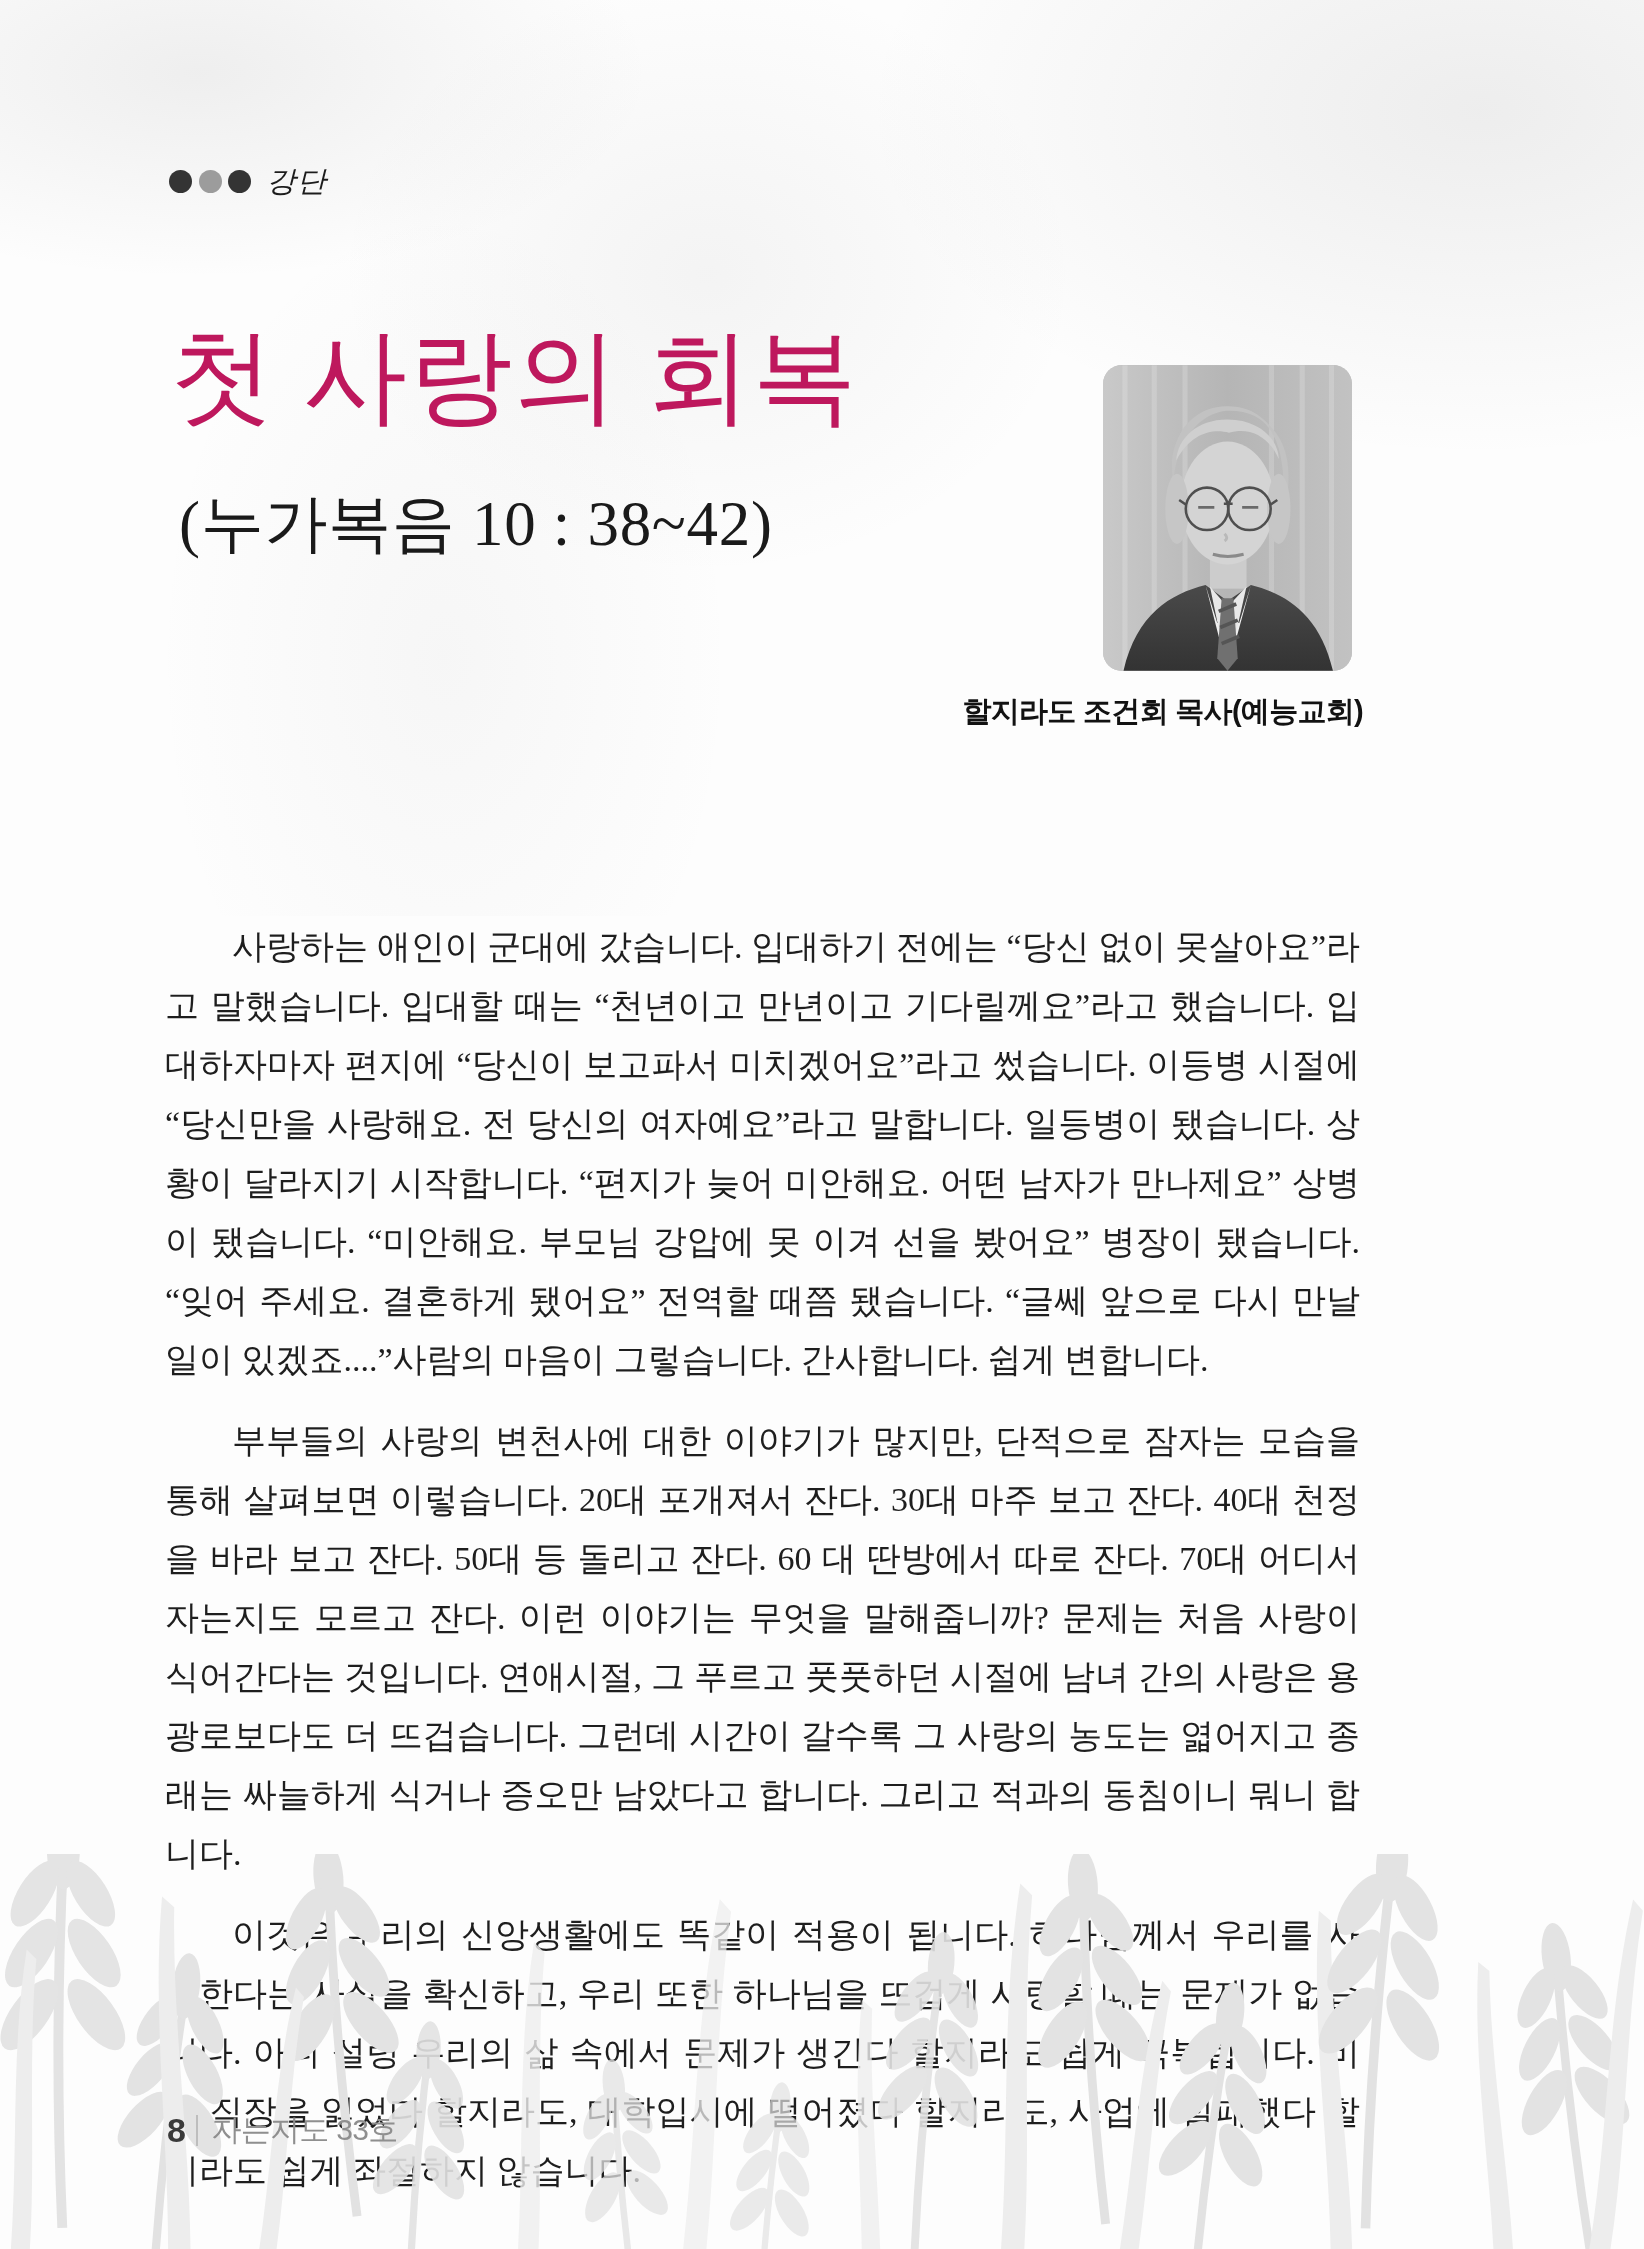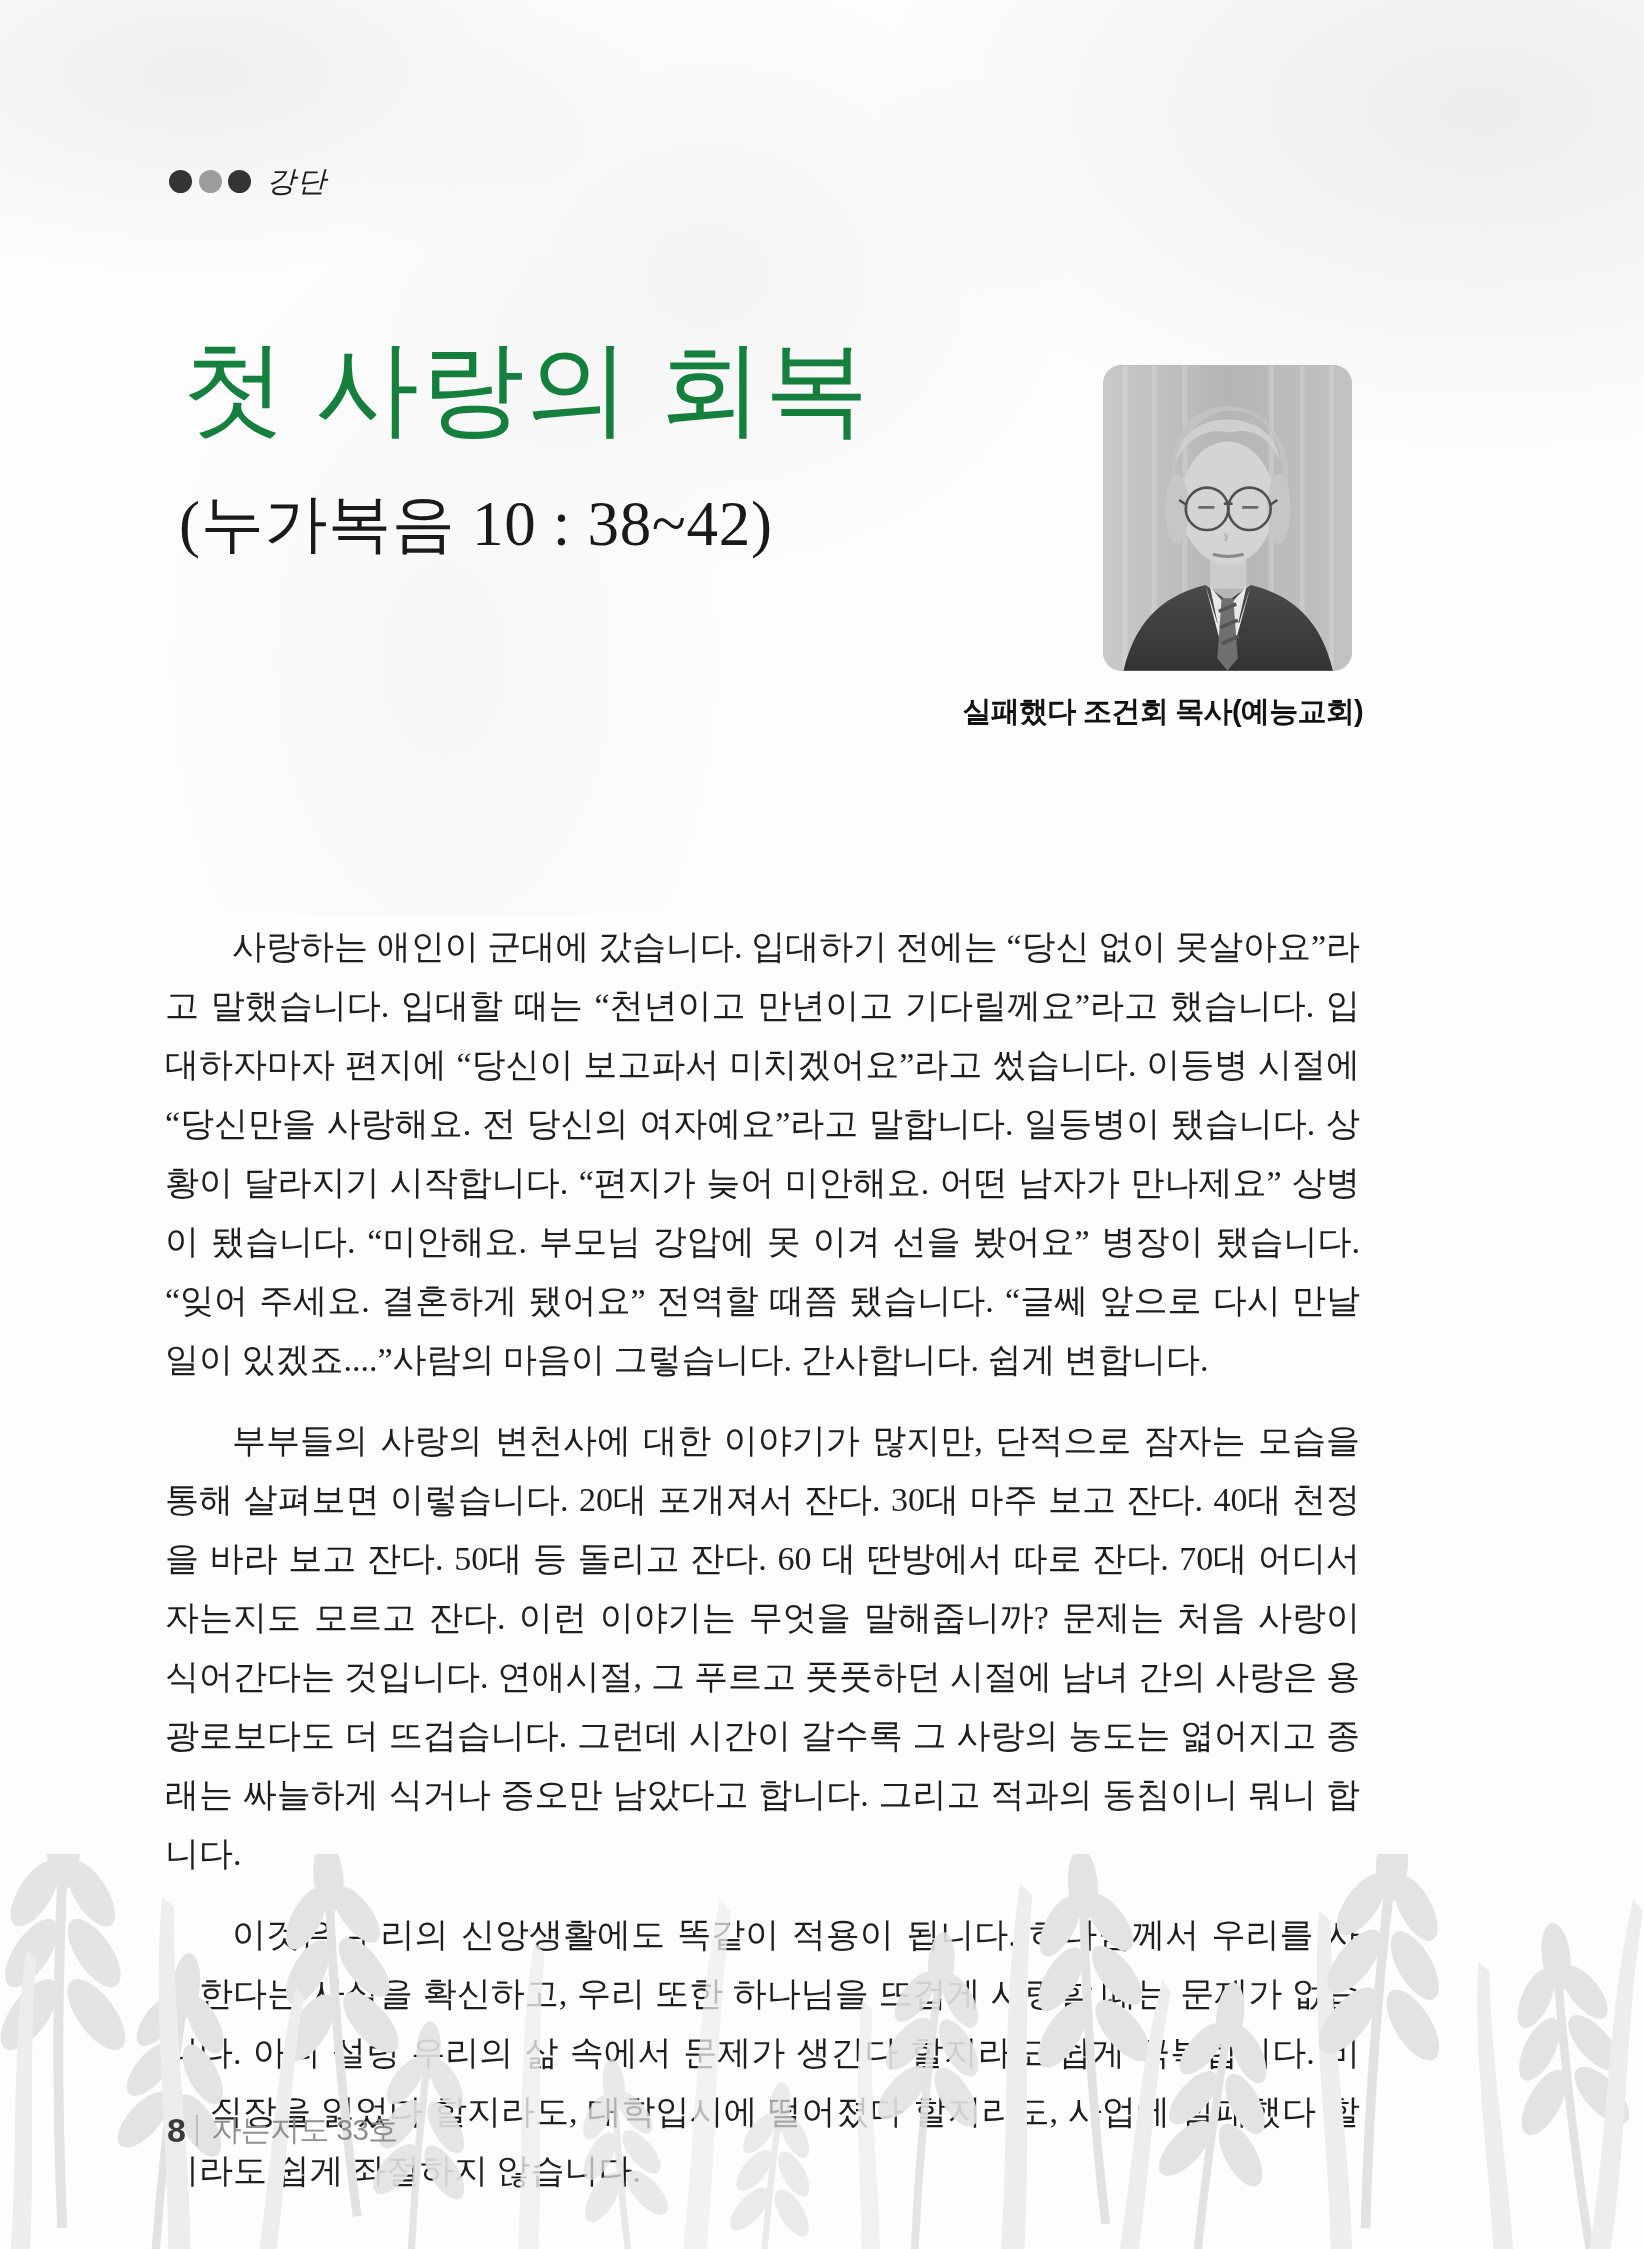--- a/index.html
+++ b/index.html
@@ -33,22 +33,22 @@
   }
   .dot{width:23px;height:23px;border-radius:50%;}
   .dot.dark{background:#343434;}
   .dot.gray{background:#9c9c9c;}
   .section-label{
     margin-left:8.8px;font-size:29px;color:#1c1c1c;letter-spacing:1.5px;line-height:1;
   }
 
   
   .article-title{
-    position:absolute;left:170px;top:315px;margin:12px;
-    font-size:104px;font-weight:500;color:#15803d;
+    position:absolute;left:170px;top:315px;margin:0;
+    font-size:104px;font-weight:500;color:#be185d;
     letter-spacing:1.5px;white-space:nowrap;line-height:1.2;
   }
   .scripture-ref{
     position:absolute;left:167px;top:475px;margin:12px;
     font-size:63px;font-weight:400;color:#1a1a1a;
     letter-spacing:0.7px;white-space:nowrap;line-height:1.2;
   }
 
   
   .photo-frame{
@@ -162,21 +162,21 @@
       </g>
 
       <g stroke="#6a6a6a" stroke-width="4" fill="none">
         <line x1="130" y1="194" x2="152" y2="194"></line>
         <line x1="190" y1="194" x2="212" y2="194"></line>
       </g>
       <path d="M150 258 Q 170 264 192 258" stroke="#8a8a8a" stroke-width="4" fill="none"></path>
       <path d="M166 230 Q 172 236 166 240" stroke="#b9b9b9" stroke-width="4" fill="none"></path>
     </svg>
   </div>
-  <div class="author-caption">실패했다 조건회 목사(예능교회)</div>
+  <div class="author-caption">할지라도 조건회 목사(예능교회)</div>
 
   <div class="article-body">
     <p>사랑하는 애인이 군대에 갔습니다. 입대하기 전에는 “당신 없이 못살아요”라고 말했습니다. 입대할 때는 “천년이고 만년이고 기다릴께요”라고 했습니다. 입대하자마자 편지에 “당신이 보고파서 미치겠어요”라고 썼습니다. 이등병 시절에 “당신만을 사랑해요. 전 당신의 여자예요”라고 말합니다. 일등병이 됐습니다. 상황이 달라지기 시작합니다. “편지가 늦어 미안해요. 어떤 남자가 만나제요” 상병이 됐습니다. “미안해요. 부모님 강압에 못 이겨 선을 봤어요” 병장이 됐습니다. “잊어 주세요. 결혼하게 됐어요” 전역할 때쯤 됐습니다. “글쎄 앞으로 다시 만날 일이 있겠죠....”사람의 마음이 그렇습니다. 간사합니다. 쉽게 변합니다.</p>
     <p>부부들의 사랑의 변천사에 대한 이야기가 많지만, 단적으로 잠자는 모습을 통해 살펴보면 이렇습니다. 20대 포개져서 잔다. 30대 마주 보고 잔다. 40대 천정을 바라 보고 잔다. 50대 등 돌리고 잔다. 60 대 딴방에서 따로 잔다. 70대 어디서 자는지도 모르고 잔다. 이런 이야기는 무엇을 말해줍니까? 문제는 처음 사랑이 식어간다는 것입니다. 연애시절, 그 푸르고 풋풋하던 시절에 남녀 간의 사랑은 용광로보다도 더 뜨겁습니다. 그런데 시간이 갈수록 그 사랑의 농도는 엷어지고 종래는 싸늘하게 식거나 증오만 남았다고 합니다. 그리고 적과의 동침이니 뭐니 합니다.</p>
     <p>이것은 우리의 신앙생활에도 똑같이 적용이 됩니다. 하나님께서 우리를 사랑한다는 사실을 확신하고, 우리 또한 하나님을 뜨겁게 사랑할 때는 문제가 없습니다. 아니 설령 우리의 삶 속에서 문제가 생긴다 할지라도 쉽게 극복합니다. 비록 직장을 잃었다 할지라도, 대학입시에 떨어졌다 할지라도, 사업에 실패했다 할지라도 쉽게 좌절하지 않습니다.</p>
   </div>
 
   <div class="bottom-decoration">
     <svg viewBox="0 0 2245 540">
       <defs>

